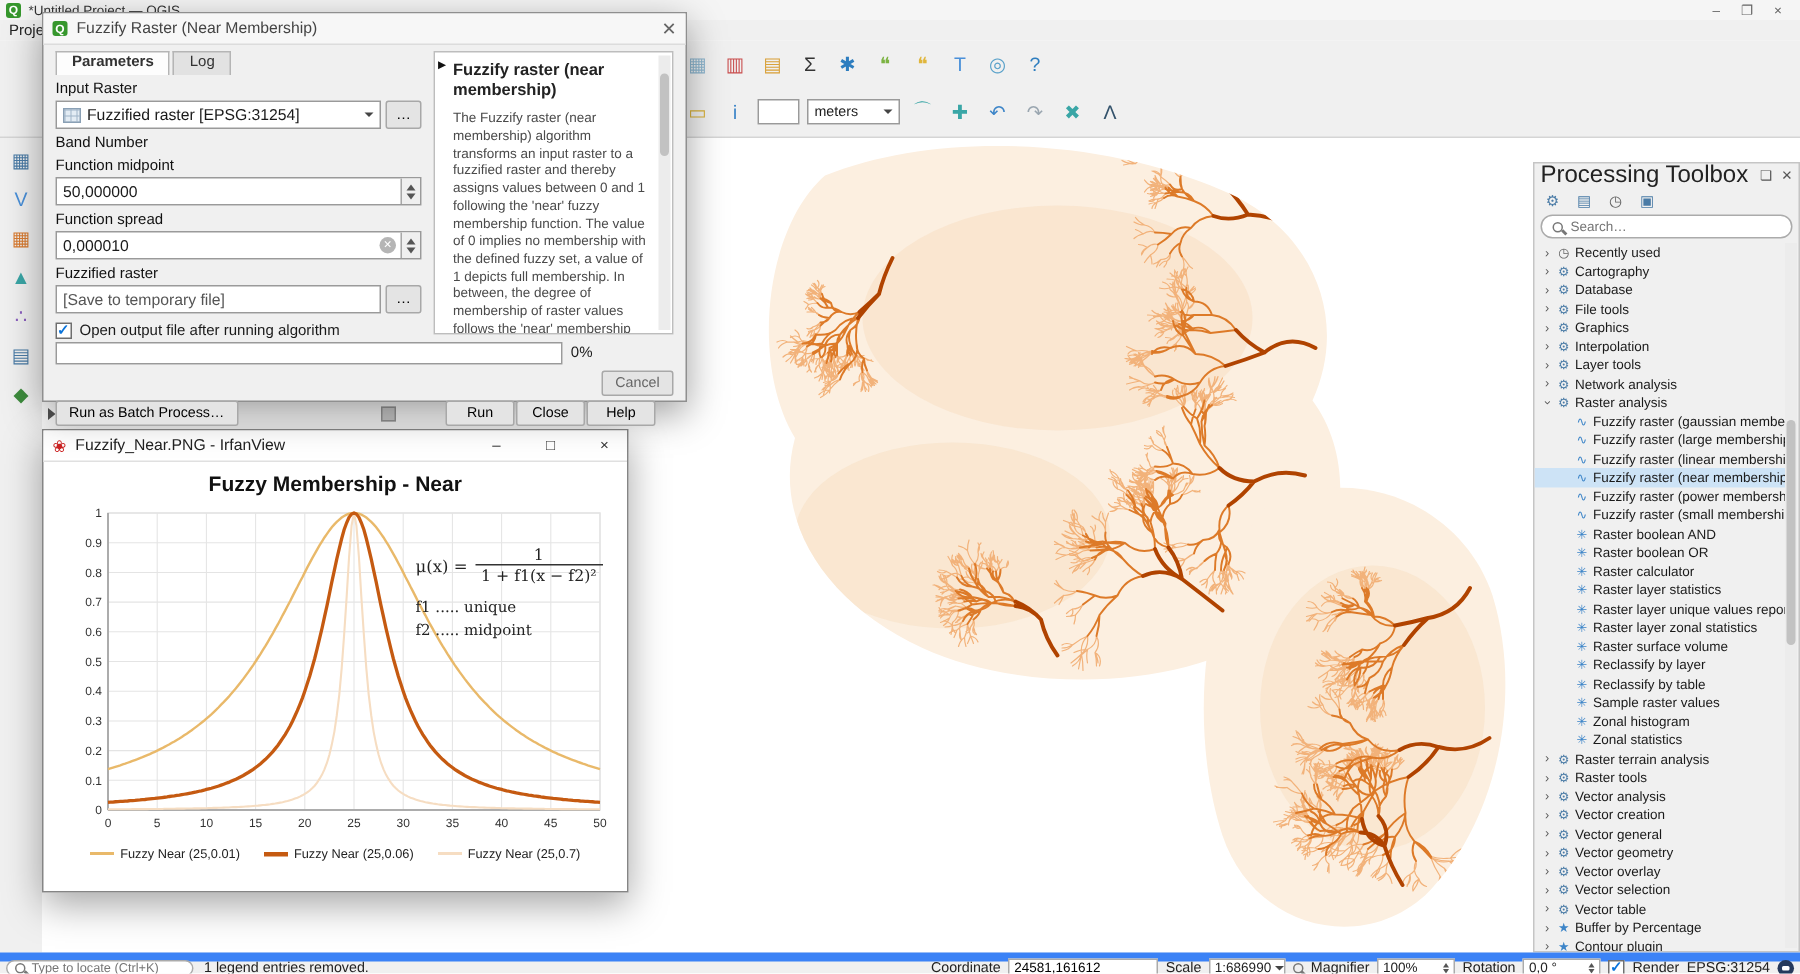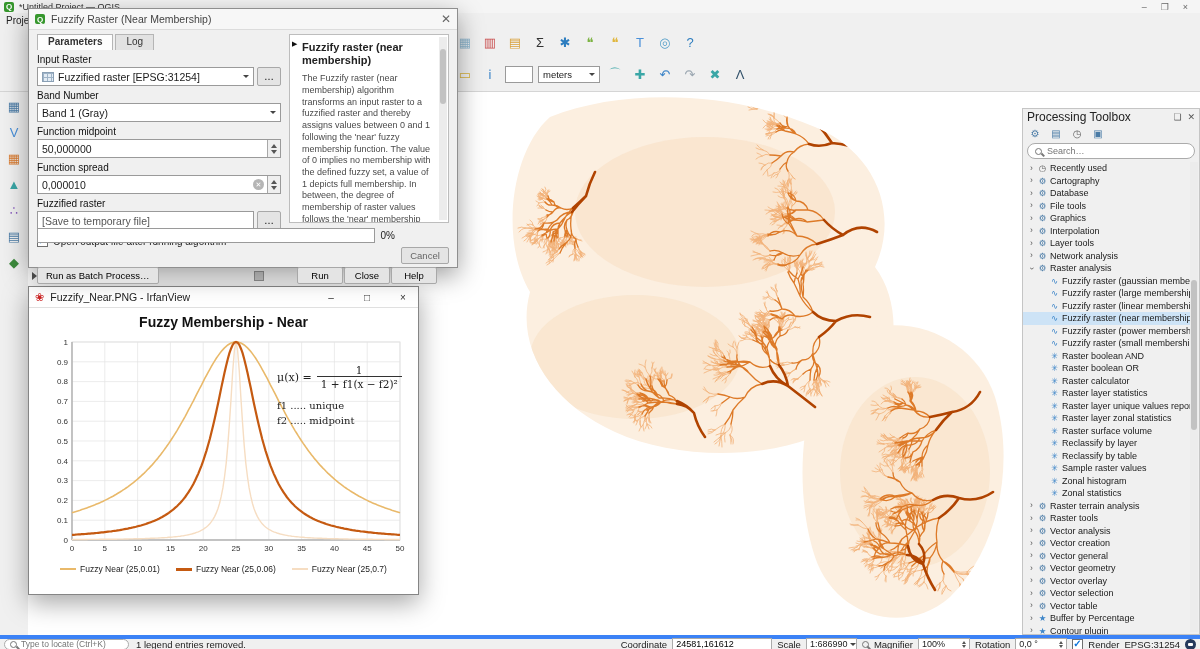--- a/index.html
+++ b/index.html
@@ -94,37 +94,37 @@
   .lg-swatch { width:16px; display:inline-block; }
   #formula { position:absolute; left:248px; top:56px; width:130px; font-family:"DejaVu Serif", serif; font-size:11px; color:#222; }
   #formula .line1 { display:flex; align-items:center; gap:5px; }
   .frac { display:inline-flex; flex-direction:column; align-items:center; font-size:10.5px; }
   .frac .den { border-top:1px solid #333; padding:1px 4px 0; }
   .fnotes { margin-top:8px; font-size:10px; font-style:normal; line-height:1.5; }
 
   
   #toolbox-panel { position:absolute; left:1022px; top:108px; width:178px; bottom:14px; background:#f0f0f0; border:1px solid #c5c5c5; z-index:6; }
   .tbx-header { height:16px; display:flex; align-items:center; padding:0 4px; gap:6px; }
-  .tbx-title { font-size:12px; color:#222; flex:1; }
+  .tbx-title { font-size:16px; color:#222; flex:1; }
   .tbx-hbtn { font-size:9px; color:#555; cursor:default; }
   .tbx-tools { height:17px; display:flex; align-items:center; gap:7px; padding:0 5px; }
   .tbx-tools .tb-icon { width:14px; height:14px; font-size:10px; }
   .tbx-search { margin:1px 4px 2px; height:16px; background:#fff; border:1px solid #ababab; border-radius:8px; display:flex; align-items:center; gap:5px; padding:0 7px; }
   .tbx-search input { border:none; outline:none; flex:1; font-size:9px; font-family:inherit; background:transparent; color:#333; }
   #toolbox-tree { position:absolute; left:0; right:9px; top:53px; bottom:0; overflow:hidden; }
   .trow { display:flex; align-items:center; height:12.5px; font-size:9px; white-space:nowrap; overflow:hidden; cursor:default; }
   .trow.sel { background:#cde3f6; }
   .chev { width:9px; flex:0 0 auto; font-size:8.5px; color:#555; text-align:center; line-height:9px; }
   .chev.exp { transform:rotate(90deg); }
   .ticon { width:13px; flex:0 0 auto; text-align:center; font-size:8.5px; }
   .tlabel { margin-left:1px; }
   .panel-scroll { top:53px; }
 
   
-  #statusbar { position:absolute; left:0; right:0; bottom:0; height:14px; background:#f0f0f0; border-top:4px solid #3b82f6; display:flex; align-items:center; gap:7px; padding:0 4px; font-size:9.5px; color:#222; z-index:40; }
+  #statusbar { position:absolute; left:0; right:0; bottom:0; height:14px; background:#f0f0f0; border-top:6px solid #3b82f6; display:flex; align-items:center; gap:7px; padding:0 4px; font-size:9.5px; color:#222; z-index:40; }
   .locate { width:125px; height:11px; background:#fff; border:1px solid #ababab; border-radius:6px; display:flex; align-items:center; gap:4px; padding:0 5px; }
   .locate input { border:none; outline:none; flex:1; font-size:8.5px; font-family:inherit; background:transparent; }
   .sb-right { margin-left:auto; display:flex; align-items:center; gap:5px; }
   .sb-box { background:#fff; border:1px solid #ababab; height:12px; display:flex; align-items:center; padding:0 3px; font-size:9px; gap:3px; }
   .sb-box input { border:none; outline:none; font-size:9px; font-family:inherit; width:100%; }
   .sb-spin { display:flex; flex-direction:column; gap:1px; margin-left:2px; }
   .sb-spin i { width:0; height:0; border:2.5px solid transparent; display:block; }
   .sb-spin .up { border-bottom:3px solid #555; }
   .sb-spin .dn { border-top:3px solid #555; }
   .msg-icon { width:11px; height:11px; border-radius:50%; background:#25395c; position:relative; }
@@ -452,24 +452,20 @@
       <label class="flabel">Input Raster</label>
       <div class="hrow">
         <div class="combo" style="flex:1">
           <span class="rastericon"></span>
           <span class="combo-text">Fuzzified raster [EPSG:31254]</span>
           <span class="dd-arrow"></span>
         </div>
         <button class="btn browse">…</button>
       </div>
       <label class="flabel">Band Number</label>
-      <div class="combo">
-        <span class="combo-text">Band 1 (Gray)</span>
-        <span class="dd-arrow"></span>
-      </div>
       <label class="flabel">Function midpoint</label>
       <div class="spinbox">
         <span class="spin-val">50,000000</span>
         <span class="spinner">
             <i class="up"></i>
             <i class="dn"></i>
           </span>
       </div>
       <label class="flabel">Function spread</label>
       <div class="spinbox">

